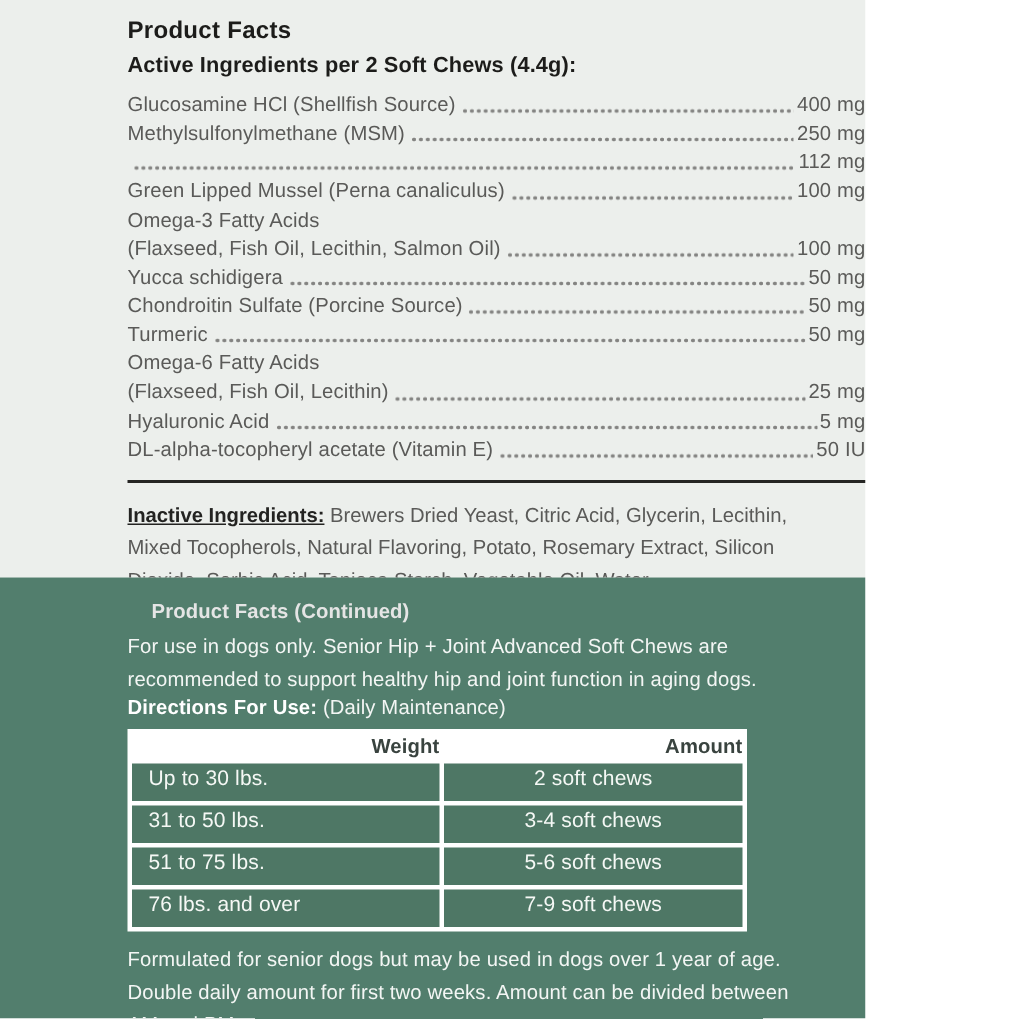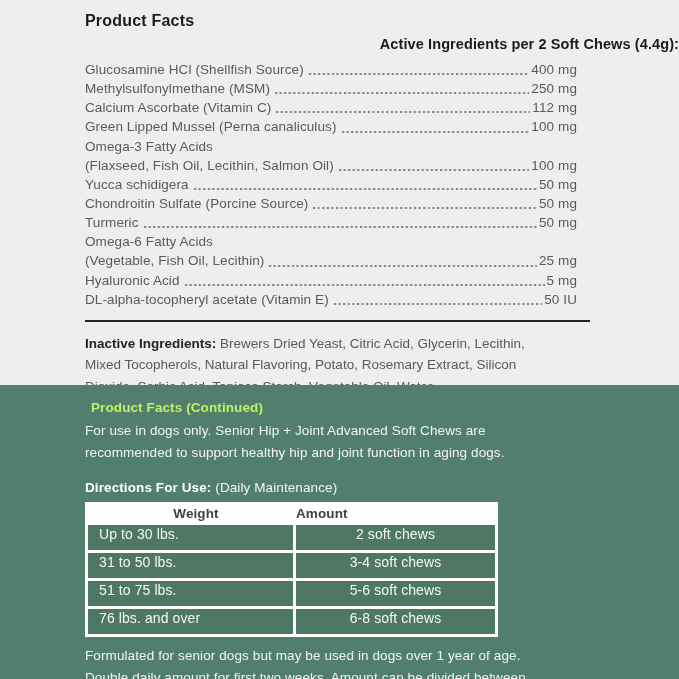--- a/index.html
+++ b/index.html
@@ -2,38 +2,38 @@
 <html><head>
 <meta charset="utf-8">
 <style>
   html,body { margin:0; padding:0; }
   body {
     width:679px; height:679px;
     font-family:"Liberation Sans", sans-serif;
     background:#ffffff;
     -webkit-font-smoothing:antialiased;
   }
-  .label { width:679px; height:679px; overflow:hidden; }
+  .label { width:577px; height:679px; overflow:hidden; }
 
   
   .top {
     box-sizing:border-box;
     height:385px;
     background:#ecefec;
     padding:8px 0 0 85px;
     overflow:hidden;
     color:#5a5a58;
   }
   .pf-title {
     font-size:16px; font-weight:700; color:#1c1c1a;
     letter-spacing:.2px; line-height:18px; margin:4px 0 6px;
   }
   .pf-sub {
     font-size:14.5px; font-weight:700; color:#1c1c1a;
-    letter-spacing:.1px; line-height:16px; margin:0 0 8px;text-align:right;
+    letter-spacing:.1px; line-height:16px; margin:0 0 8px;
   }
   .ing-row {
     display:flex; align-items:center;
     width:492px; height:19.15px;
     font-size:13.5px; letter-spacing:.1px; color:#5a5a58;
   }
   .ing-name { white-space:nowrap; }
   .ing-amt  { white-space:nowrap; }
   .dots {
     flex:1; align-self:flex-end;
@@ -42,50 +42,50 @@
     background-size:4.6px 6px;
     background-repeat:repeat-x;
   }
 
   .rule {
     border:none; border-top:2px solid #252523;
     width:505px; margin:11px 0 11px;
   }
   .inactive { font-size:13.5px; line-height:21.5px; color:#5a5a58; }
   .inactive .line { white-space:nowrap; }
-  .bold-dark { font-weight:700; color:#232321; }
+  .bold-dark { font-weight:700; color:#232321;text-decoration:underline; }
 
   
   .green {
     box-sizing:border-box;
     height:294px;
     background:#527e6d;
     padding:14px 0 0 85px;
     overflow:hidden;
     color:#f3f6f4;
     font-size:13.5px; letter-spacing:.1px;
   }
-  .g-title { font-weight:700; color:#bef264; line-height:18px; margin:0 6px 3px; }
+  .g-title { font-weight:700; color:#e5e5e5; line-height:18px; margin:0 16px 3px; }
   .g-desc .line { line-height:21.5px; white-space:nowrap; }
-  .directions { margin-top:16px; line-height:18px; }
+  .directions { margin-top:0; line-height:18px; }
   .directions .g-bold { font-weight:700; color:#ffffff; }
 
   table.dose {
     border-collapse:separate; border-spacing:3px;
     background:#ffffff;
     width:413px; margin-top:5px;
     table-layout:fixed;
   }
   .dose col.c1 { width:205px; }
   .dose th {
     background:#ffffff; color:#39433f;
     font-size:13.5px; font-weight:700;
-    text-align:center; height:15px; padding:1px 0 1px 11px;
-  }
-  .dose th.amt { text-align:left; padding-left:0; }
+    text-align:right; height:15px; padding:1px 0 1px 11px;
+  }
+  .dose th.amt { text-align:right; padding-left:0; }
   .dose td {
     background:#4e7765; color:#f5f8f5;
     font-size:14px; height:15px; padding:1px 0 8px 11px;
   }
   .dose td.amt { text-align:center; padding-left:0; }
 
   .g-footer { margin-top:8px; }
   .g-footer .line { line-height:21.5px; white-space:nowrap; }
 </style>
 </head>
@@ -102,21 +102,20 @@
         <span class="ing-name">Glucosamine HCl (Shellfish Source)</span>
         <span class="dots"></span>
         <span class="ing-amt">400 mg</span>
       </div>
       <div class="ing-row">
         <span class="ing-name">Methylsulfonylmethane (MSM)</span>
         <span class="dots"></span>
         <span class="ing-amt">250 mg</span>
       </div>
       <div class="ing-row">
-        <span class="ing-name">Calcium Ascorbate (Vitamin C)</span>
         <span class="dots"></span>
         <span class="ing-amt">112 mg</span>
       </div>
       <div class="ing-row">
         <span class="ing-name">Green Lipped Mussel (Perna canaliculus)</span>
         <span class="dots"></span>
         <span class="ing-amt">100 mg</span>
       </div>
       <div class="ing-row group">
         <span class="ing-name">Omega-3 Fatty Acids</span>
@@ -140,21 +139,21 @@
       <div class="ing-row">
         <span class="ing-name">Turmeric</span>
         <span class="dots"></span>
         <span class="ing-amt">50 mg</span>
       </div>
       <div class="ing-row group">
         <span class="ing-name">Omega-6 Fatty Acids</span>
 
       </div>
       <div class="ing-row">
-        <span class="ing-name">(Vegetable, Fish Oil, Lecithin)</span>
+        <span class="ing-name">(Flaxseed, Fish Oil, Lecithin)</span>
         <span class="dots"></span>
         <span class="ing-amt">25 mg</span>
       </div>
       <div class="ing-row">
         <span class="ing-name">Hyaluronic Acid</span>
         <span class="dots"></span>
         <span class="ing-amt">5 mg</span>
       </div>
       <div class="ing-row">
         <span class="ing-name">DL-alpha-tocopheryl acetate (Vitamin E)</span>
@@ -207,21 +206,21 @@
         <tr>
           <td>31 to 50 lbs.</td>
           <td class="amt">3-4 soft chews</td>
         </tr>
         <tr>
           <td>51 to 75 lbs.</td>
           <td class="amt">5-6 soft chews</td>
         </tr>
         <tr>
           <td>76 lbs. and over</td>
-          <td class="amt">6-8 soft chews</td>
+          <td class="amt">7-9 soft chews</td>
         </tr>
       </tbody>
     </table>
 
     <div class="g-footer">
       <div class="line">Formulated for senior dogs but may be used in dogs over 1 year of age.</div>
       <div class="line">Double daily amount for first two weeks. Amount can be divided between</div>
       <div class="line">AM and PM.</div>
     </div>
   </div>

